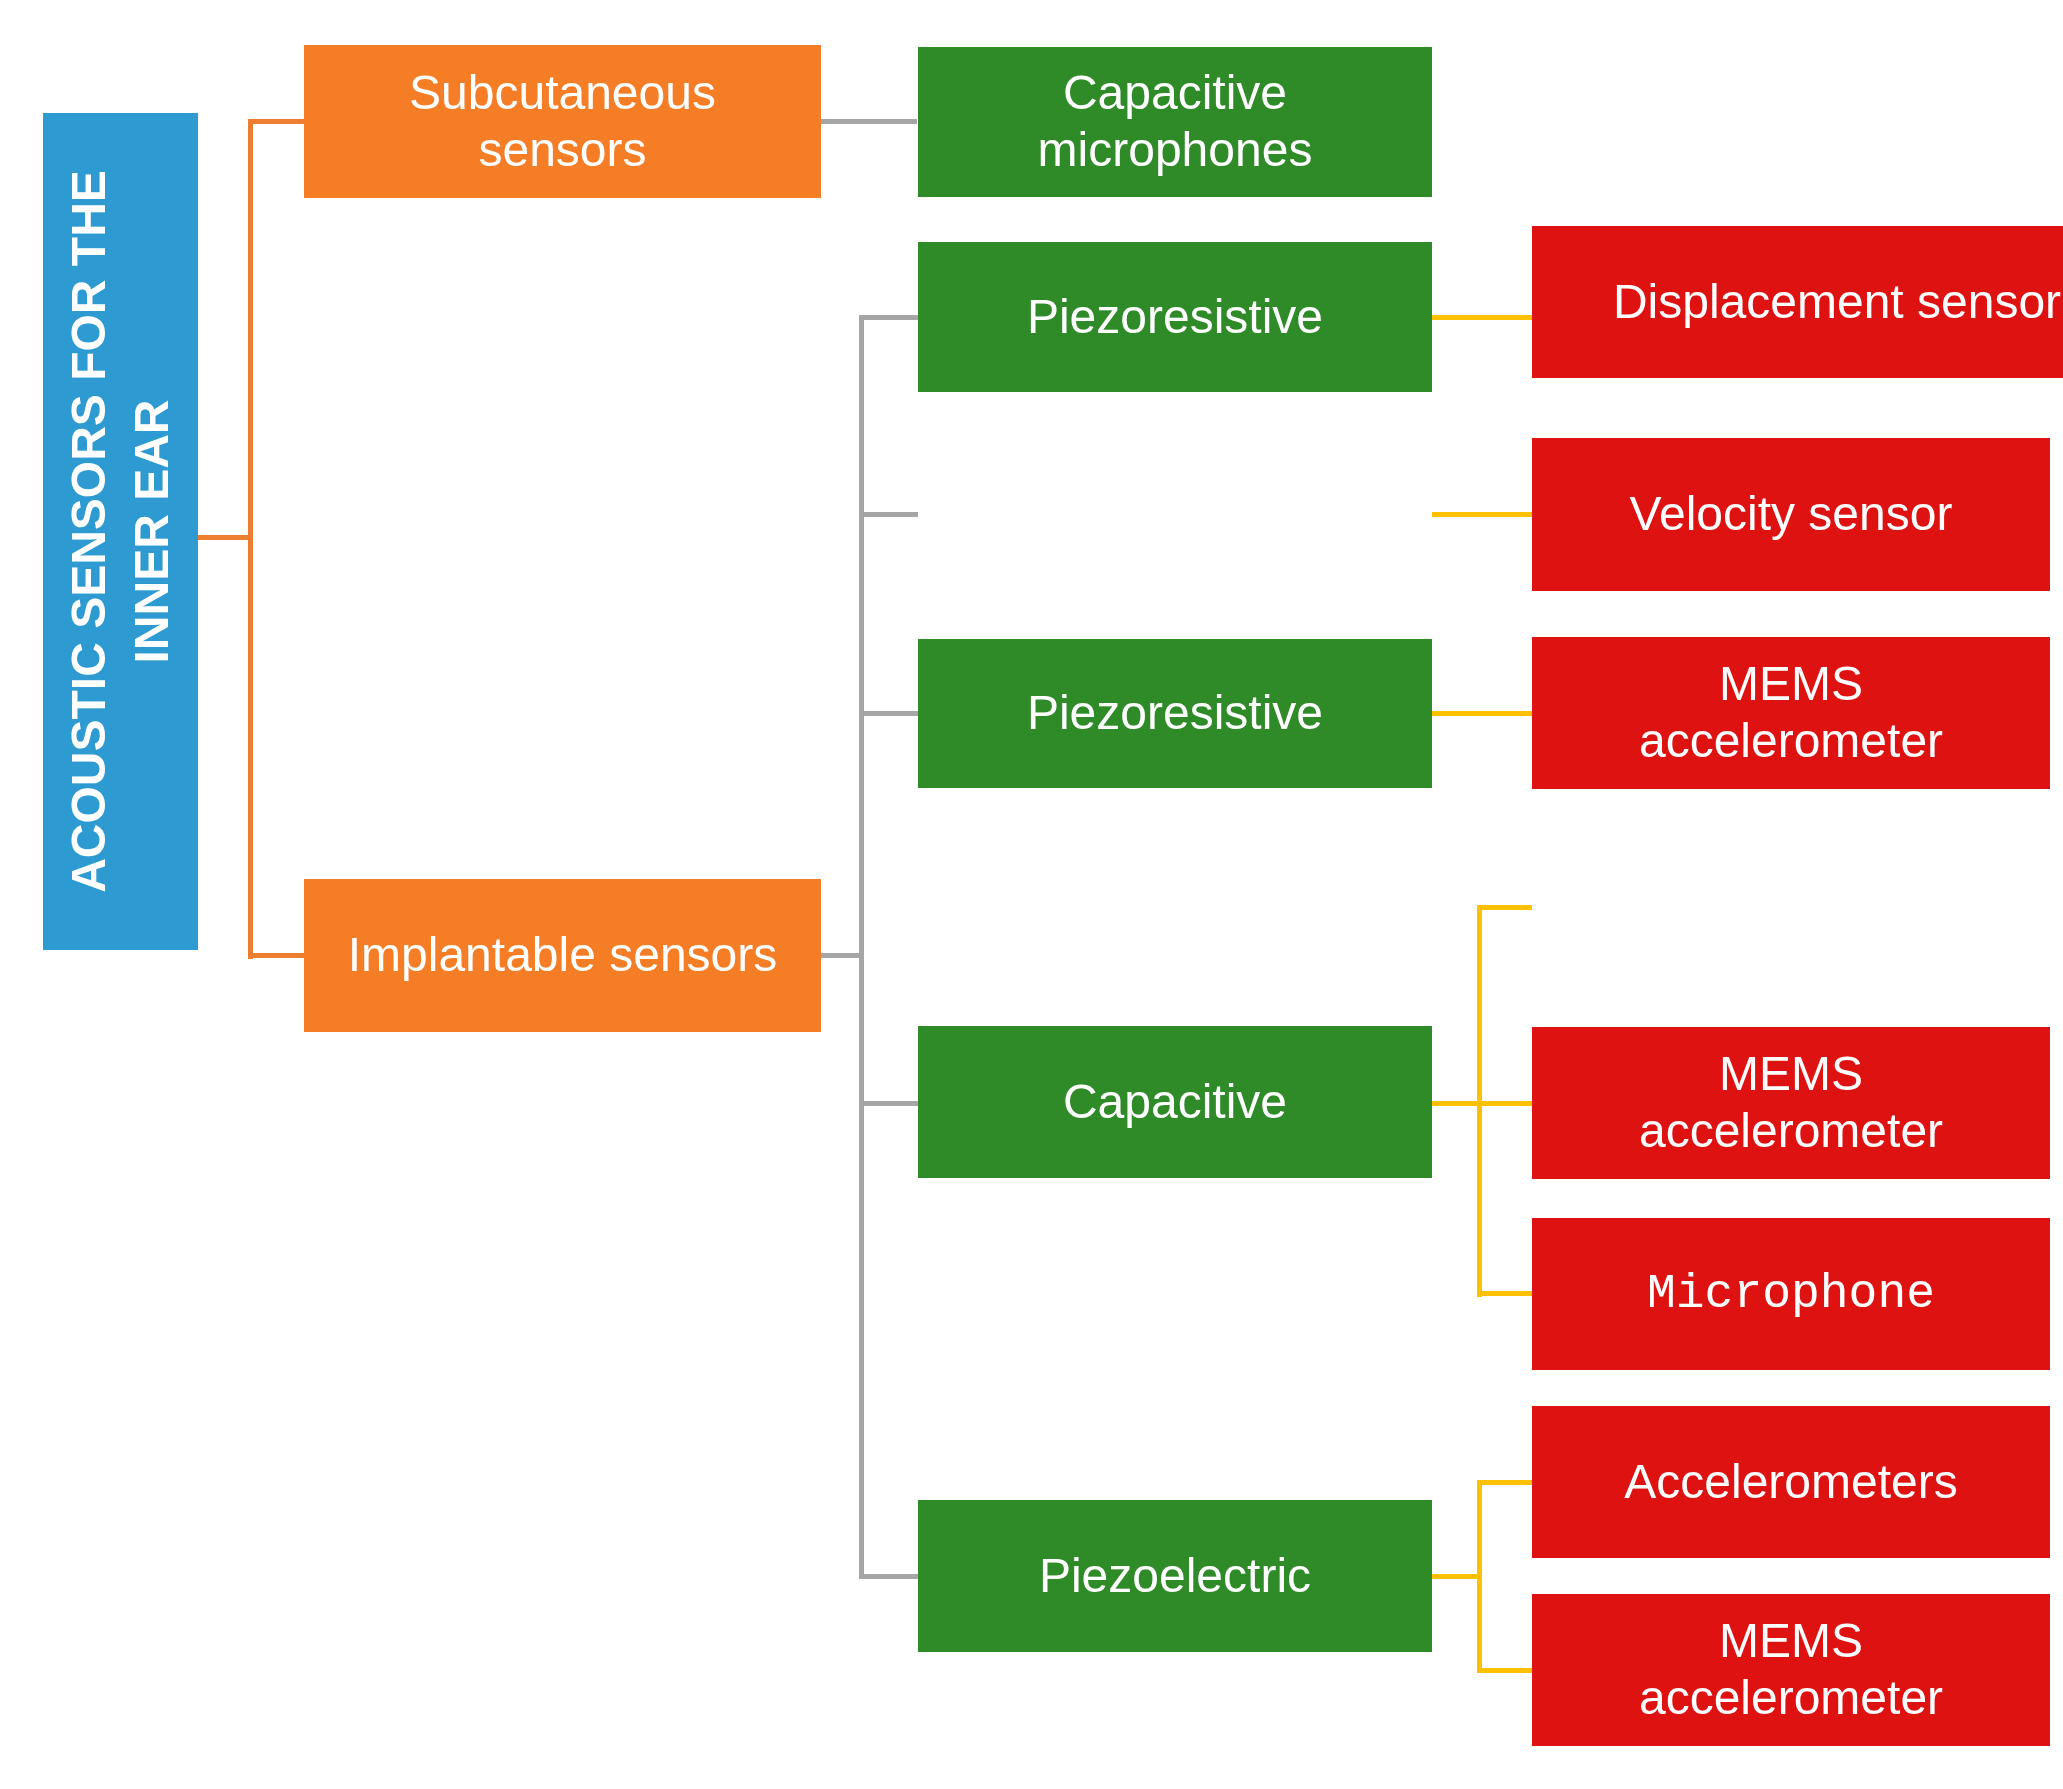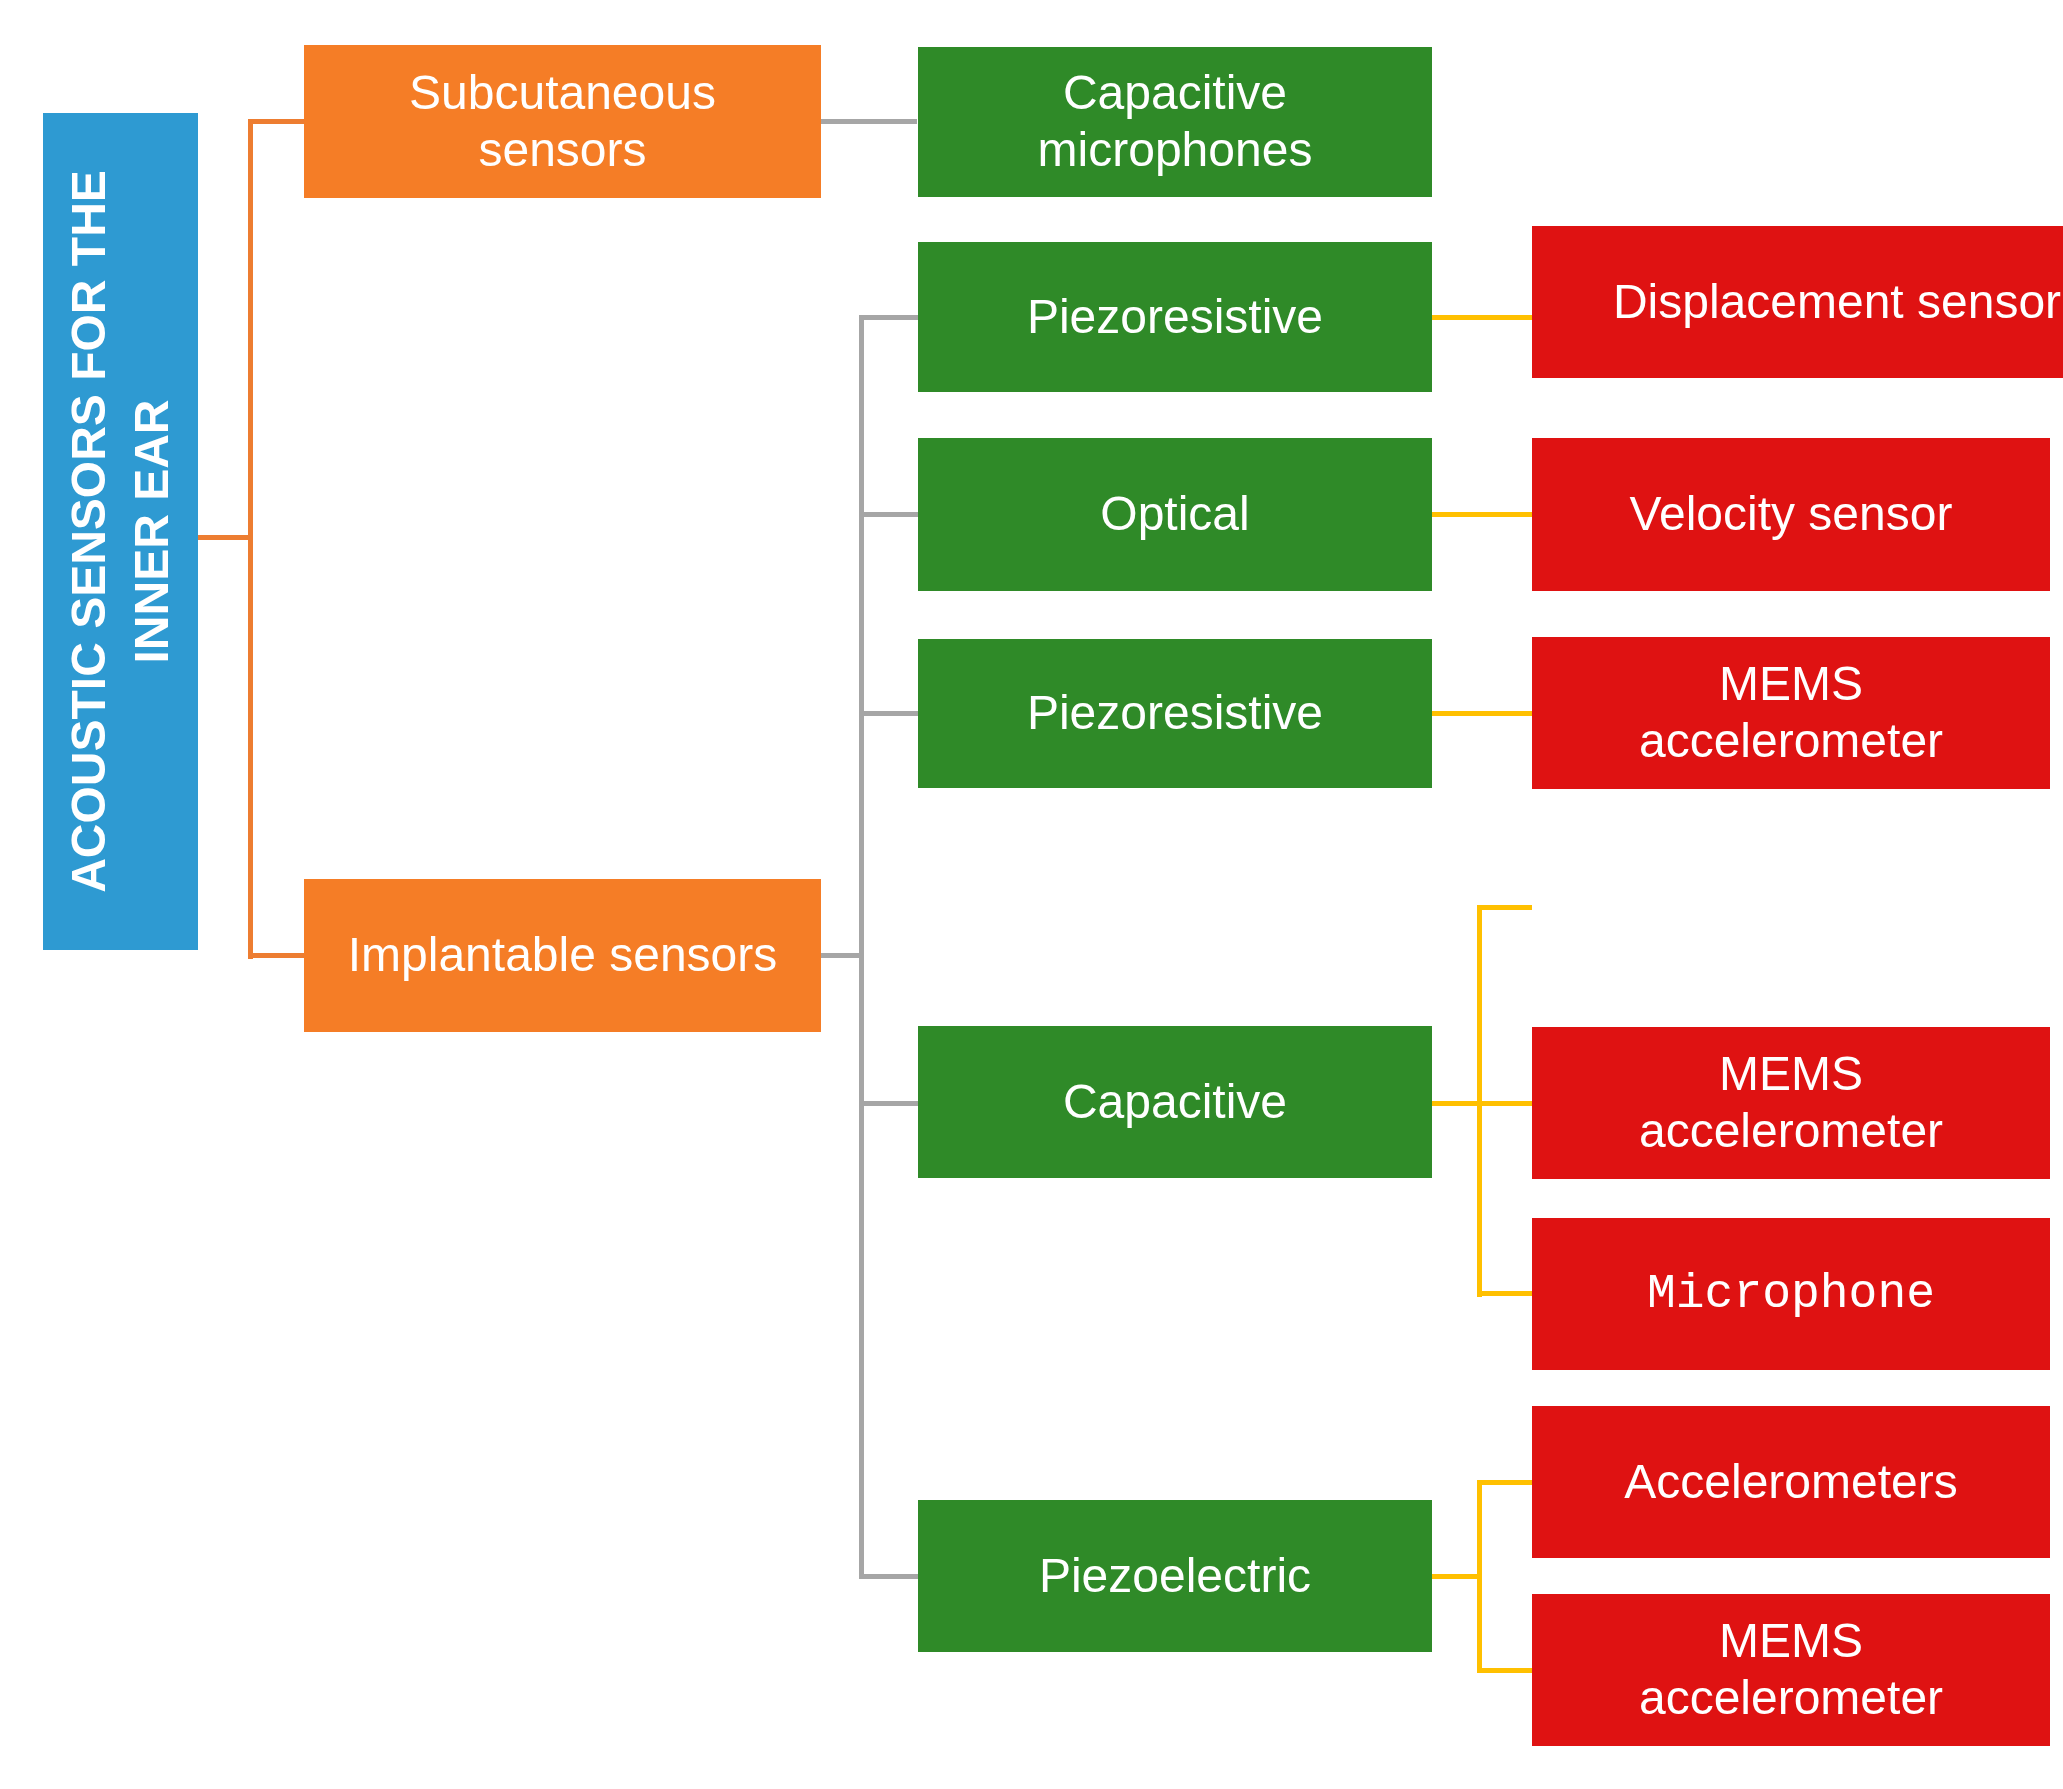--- a/index.html
+++ b/index.html
@@ -49,23 +49,20 @@
   </div>
   <div class="node orange nowrap" style="left:304px;top:879px;width:517px;height:153px;">
     <span>Implantable sensors</span>
   </div>
 
   <div class="node green" style="left:918px;top:47px;width:514px;height:150px;">
     <span>Capacitive microphones</span>
   </div>
   <div class="node green" style="left:918px;top:242px;width:514px;height:150px;">
     <span>Piezoresistive</span>
-  </div>
-  <div class="node green" style="left:918px;top:438px;width:514px;height:153px;">
-    <span>Optical</span>
   </div>
   <div class="node green" style="left:918px;top:639px;width:514px;height:149px;">
     <span>Piezoresistive</span>
   </div>
   <div class="node green" style="left:918px;top:1500px;width:514px;height:152px;">
     <span>Piezoelectric</span>
   </div>
   <div class="node green" style="left:918px;top:1026px;width:514px;height:152px;">
     <span>Capacitive</span>
   </div>

